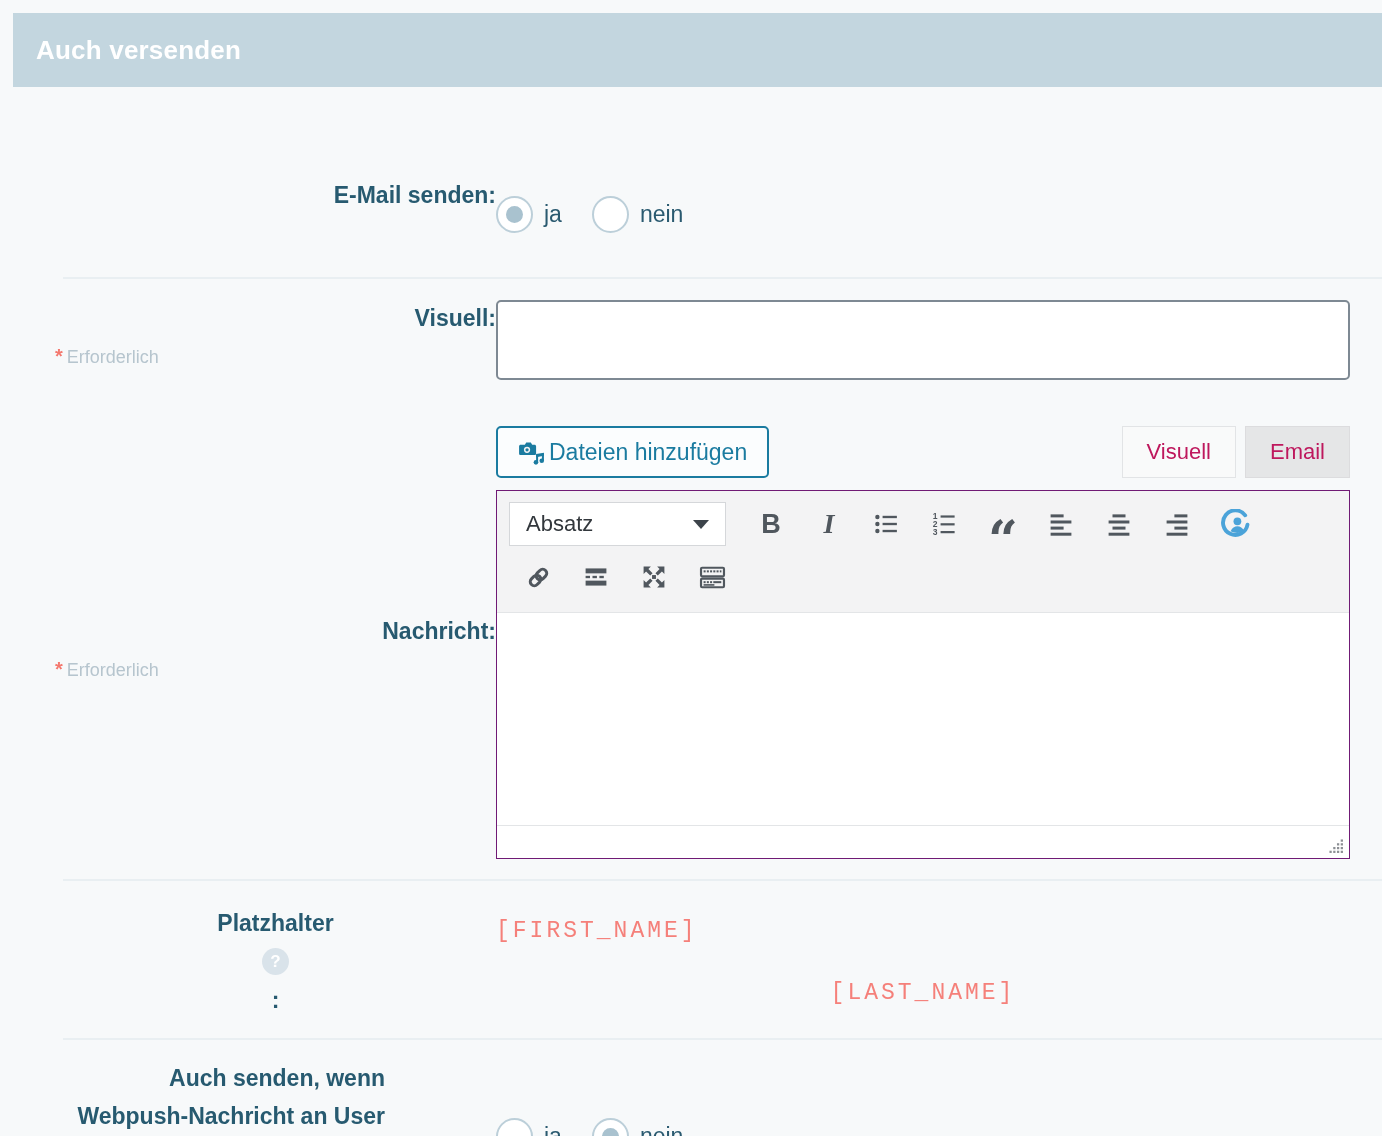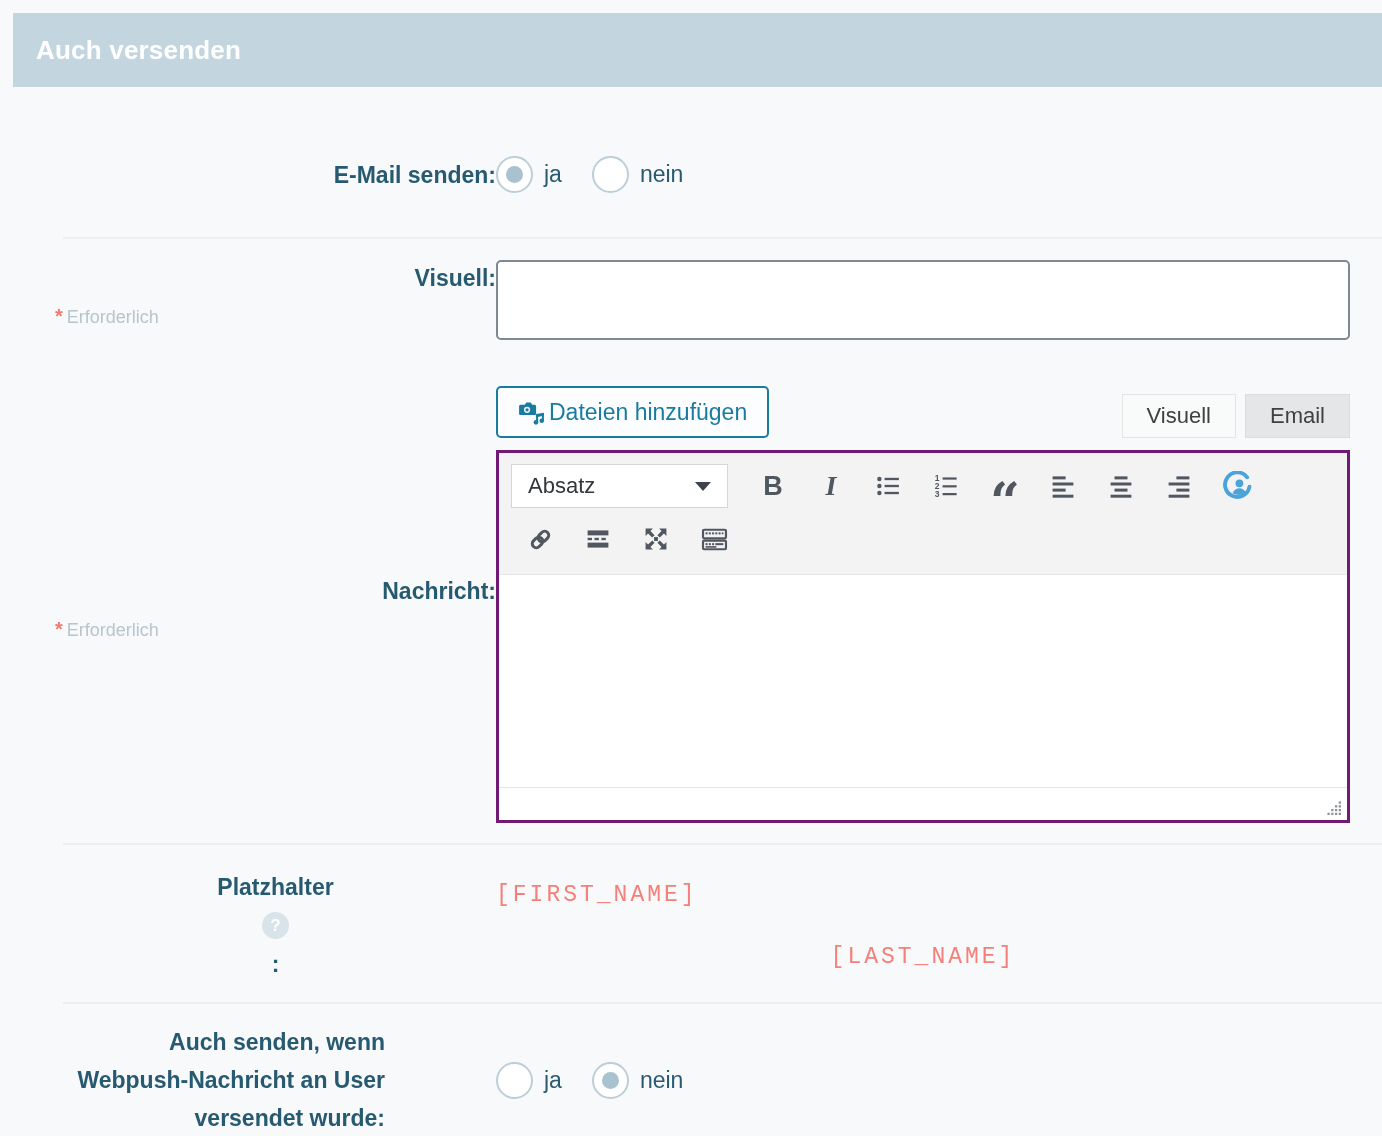--- a/index.html
+++ b/index.html
@@ -16,21 +16,21 @@
   .label-col { width:441px; flex-shrink:0;text-align:right; }
   .value-col { flex:1; min-width:0; }
   .field-label { color:#275a70; font-size:23px; font-weight:bold; line-height:30px; }
   .required-note { margin-top:12px; display:flex; align-items:baseline; gap:4px; }
   .required-star { color:#f4786e; font-size:20px; font-weight:bold; }
   .required-text { color:#b6c5ce; font-size:18px; }
 
   .divider { height:2px; background:#e9eff2; margin-left:63px; }
 
   
-  .radio-group { display:flex; align-items:center; gap:30px; }
+  .radio-group { display:flex; align-items:center; gap:30px;margin-top:40px; }
   .radio-option { display:flex; align-items:center; gap:11px; cursor:pointer; }
   .radio-circle { width:37px; height:37px; border-radius:50%; background:#ffffff; border:2px solid #bccfd9; display:flex; align-items:center; justify-content:center; }
   .radio-dot { width:17px; height:17px; border-radius:50%; background:#a9c2cf; display:none; }
   .radio-option.checked .radio-dot { display:block; }
   .radio-label { color:#2a5a70; font-size:23px; }
 
   
   .row-email { margin-top:69px; align-items:center; }
   .div-1 { margin-top:44px; }
   .row-betreff { margin-top:21px; }
@@ -41,26 +41,26 @@
   .div-2 { margin-top:20px; }
   .row-platz { margin-top:27px; align-items:center; }
   .div-3 { margin-top:23px; }
   .row-webpush { margin-top:19px; align-items:center; }
   .row-webpush .label-col .field-label { max-width:330px; line-height:38px; font-size:23px; }
 
   
   .media-row { display:flex; justify-content:space-between; align-items:flex-end; margin-bottom:12px; }
   .media-button { height:52px; display:flex; align-items:center; gap:4px; padding:0 20px; background:#fbfdfe; border:2px solid #1a7ba0; border-radius:5px; color:#1a7ba0; font-size:23px; cursor:pointer; }
   .editor-tabs { display:flex; gap:9px; }
-  .editor-tab { height:44px; min-width:90px; padding:0 24px; display:flex; align-items:center; justify-content:center; font-size:22px; color:#404040; cursor:pointer; }
+  .editor-tab { height:52px; min-width:90px; padding:0 24px; display:flex; align-items:center; justify-content:center; font-size:22px; color:#be185d; cursor:pointer; }
   .editor-tab.active { background:#f9fafa; border:1px solid #e2e4e6; }
   .editor-tab.inactive { background:#e5e6e7; border:1px solid #dcdcde; }
 
   
-  .editor-shell { border:3px solid #701a75; background:#ffffff; }
+  .editor-shell { border:1px solid #701a75; background:#ffffff; }
   .mce-toolbar { background:#f3f3f4; border-bottom:1px solid #e3e5e7; padding:11px 12px 13px 12px; }
   .tb-row { display:flex; align-items:center; }
   .tb-row2 { margin-top:9px; }
   .format-select { width:217px; height:44px; background:#ffffff; border:1px solid #d5d7da; display:flex; align-items:center; justify-content:space-between; padding:0 16px; cursor:pointer; }
   .format-select-label { font-size:22px; color:#32373c; }
   .caret-down { width:0; height:0; border-left:8px solid transparent; border-right:8px solid transparent; border-top:9px solid #3c434a; }
   .tb-btn { width:58px; height:44px; display:flex; align-items:center; justify-content:center; cursor:pointer; }
   .tb-btn:first-child { margin-left:0; }
   .tb-glyph-b { font-size:27px; font-weight:800; color:#50575e; }
   .tb-glyph-i { font-family:"Liberation Serif","DejaVu Serif",serif; font-size:28px; font-weight:bold; font-style:italic; color:#50575e; }

